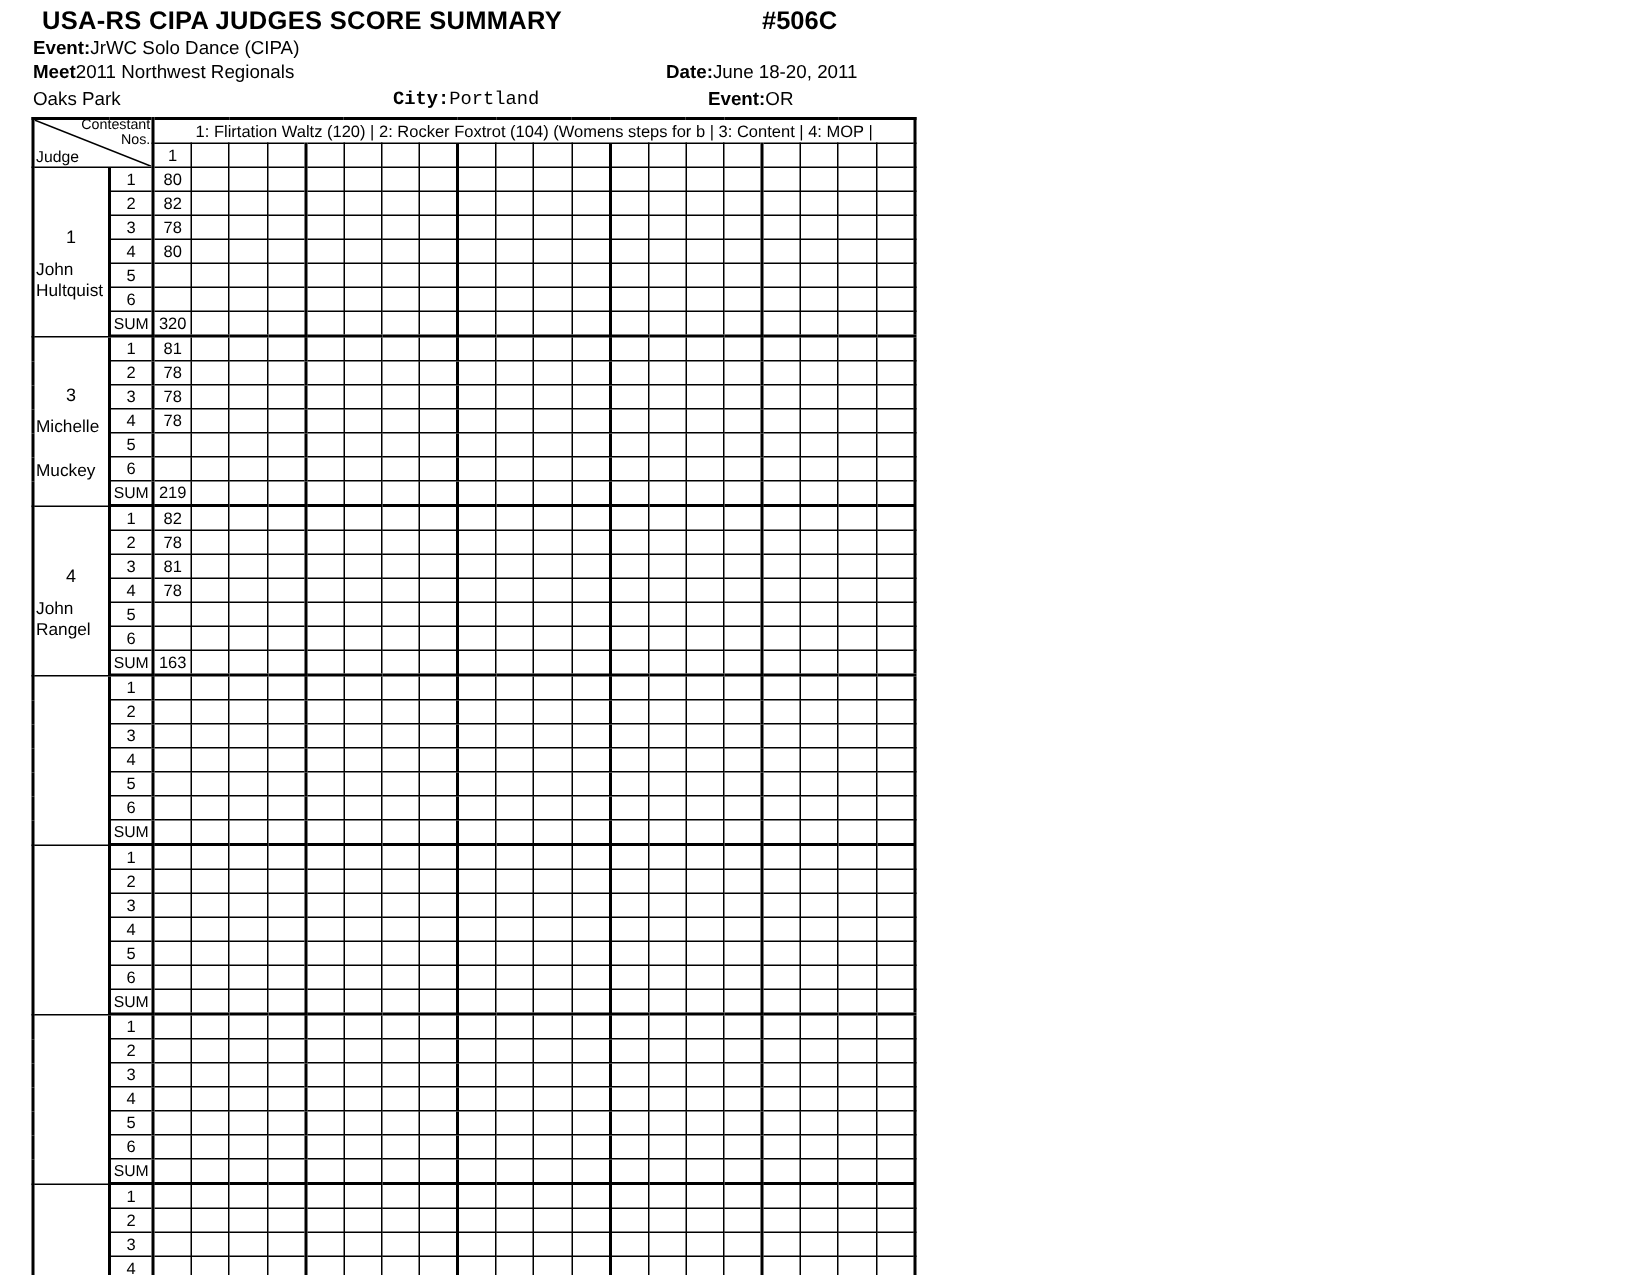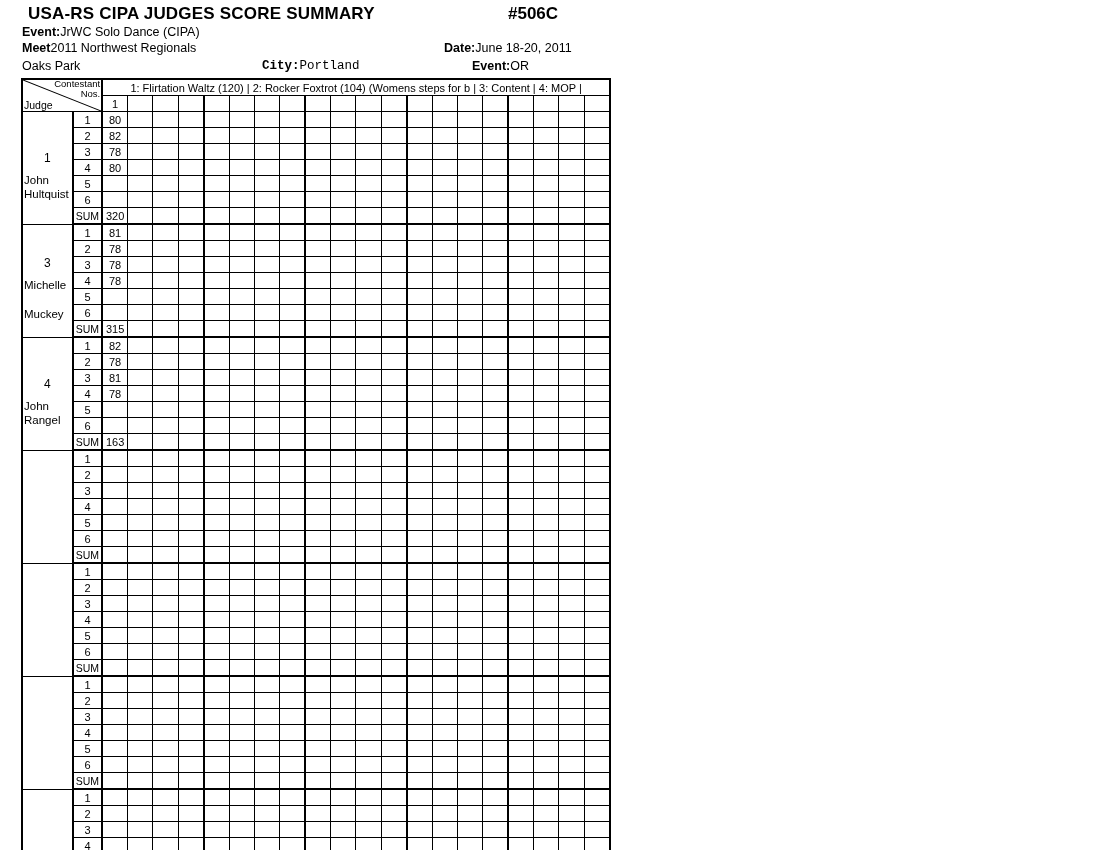--- a/index.html
+++ b/index.html
@@ -539,21 +539,21 @@
           <td></td>
           <td></td>
           <td class="group-end"></td>
           <td></td>
           <td></td>
           <td></td>
           <td></td>
         </tr>
         <tr class="sum-row">
           <td class="rownum">SUM</td>
-          <td>315</td>
+          <td>219</td>
           <td></td>
           <td></td>
           <td class="group-end"></td>
           <td></td>
           <td></td>
           <td></td>
           <td class="group-end"></td>
           <td></td>
           <td></td>
           <td></td>

